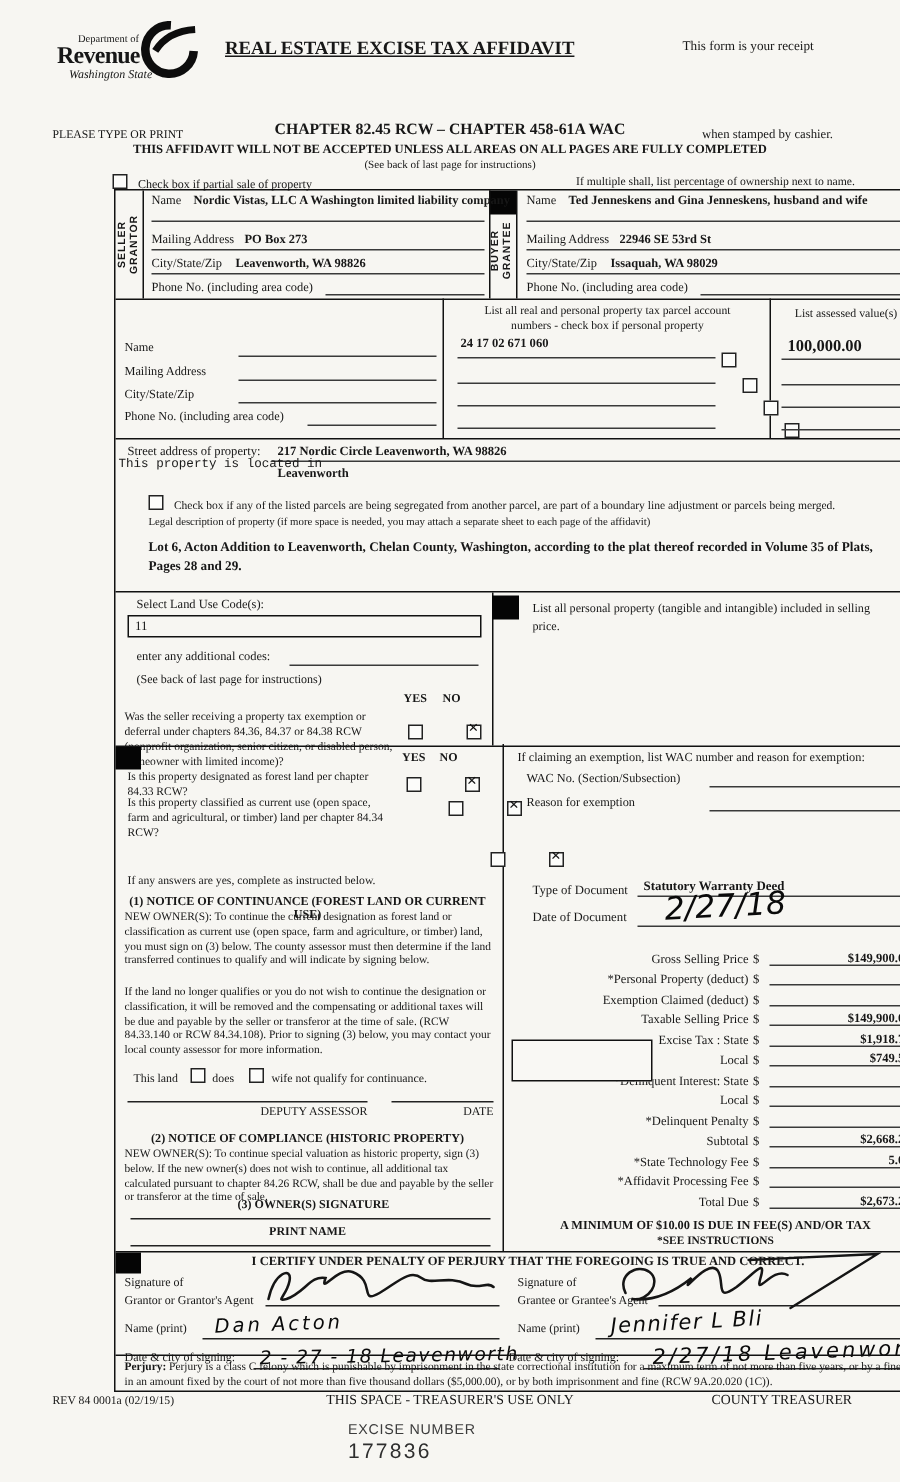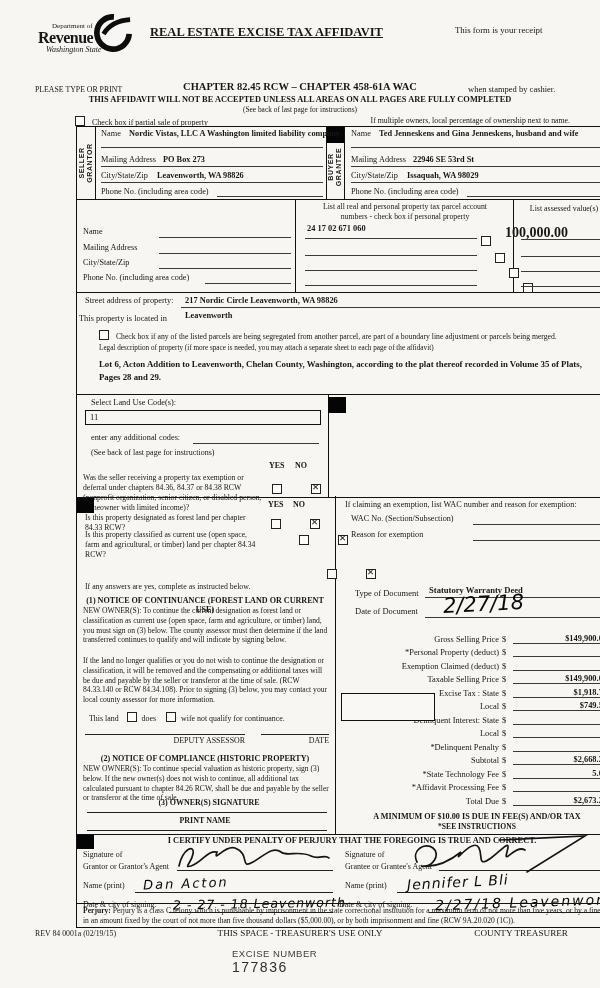--- a/index.html
+++ b/index.html
@@ -49,21 +49,21 @@
 <div class="a" style="left:35px;top:85px;font-size:7.8px;">PLEASE TYPE OR PRINT</div>
 <div class="a b c" style="left:140px;top:81px;width:320px;font-size:10.5px;">CHAPTER 82.45 RCW – CHAPTER 458-61A WAC</div>
 <div class="a" style="left:468px;top:84px;width:110px;font-size:8.5px;">when stamped by cashier.</div>
 <div class="a b c" style="left:30px;top:95px;width:540px;font-size:8.4px;">THIS AFFIDAVIT WILL NOT BE ACCEPTED UNLESS ALL AREAS ON ALL PAGES ARE FULLY COMPLETED</div>
 <div class="a c" style="left:30px;top:105px;width:540px;font-size:7.4px;">(See back of last page for instructions)</div>
 
 <div class="a" style="left:75px;top:116px;font-size:8px;">
   <span class="cb"></span>
   <span style="padding-left:5px;">Check box if partial sale of property</span>
 </div>
-<div class="a r" style="left:330px;top:116px;width:240px;font-size:7.8px;">If multiple owners, local percentage of ownership next to name.</div>
+<div class="a r" style="left:330px;top:116px;width:240px;font-size:7.8px;">If multiple shall, list percentage of ownership next to name.</div>
 
 <div class="a" style="left:32px;top:126px;width:536px;height:800px;border:1.6px solid #111;margin-left:44px;">
 
   <div class="a" style="left:0;top:0;width:536px;height:72px;border-bottom:1.4px solid #111;">
     <div class="a" style="left:18px;top:0;width:1px;height:72px;background:#111;"></div>
     <div class="a vlab" style="left:-21px;top:28px;width:60px;">
       <span>SELLER</span><br>
       <span>GRANTOR</span>
     </div>
     <div class="a blk" style="left:249px;top:0;width:18px;height:16px;"></div>
@@ -118,32 +118,32 @@
     <div class="a u" style="left:228px;top:29px;width:172px;height:10px;"></div>
     <div class="a cb" style="left:404px;top:32px;"></div>
     <div class="a u" style="left:228px;top:46px;width:172px;height:10px;"></div>
     <div class="a cb" style="left:404px;top:49px;"></div>
     <div class="a u" style="left:228px;top:61px;width:172px;height:10px;"></div>
     <div class="a cb" style="left:404px;top:64px;"></div>
     <div class="a u" style="left:228px;top:76px;width:172px;height:10px;"></div>
     <div class="a cb" style="left:404px;top:79px;"></div>
 
     <div class="a c" style="left:440px;top:5px;width:94px;font-size:7.9px;">List assessed value(s)</div>
-    <div class="a b" style="left:428px;top:26px;font-size:14px;">100,000.00</div>
+    <div class="a b" style="left:448px;top:26px;font-size:11px;">100,000.00</div>
     <div class="a u" style="left:444px;top:30px;width:86px;height:10px;"></div>
     <div class="a u" style="left:444px;top:47px;width:86px;height:10px;"></div>
     <div class="a u" style="left:444px;top:62px;width:86px;height:10px;"></div>
     <div class="a u" style="left:444px;top:77px;width:86px;height:10px;"></div>
   </div>
 
   <div class="a" style="left:0;top:165px;width:536px;height:102px;">
     <div class="a" style="left:8px;top:4px;font-size:8.4px;">Street address of property:</div>
     <div class="a b" style="left:108px;top:4px;font-size:8.4px;">217 Nordic Circle Leavenworth, WA  98826</div>
     <div class="a u" style="left:104px;top:3px;width:426px;height:12px;"></div>
-    <div class="a" style="left:2px;top:22px;font-size:8.4px;">This property is located in</div>
+    <div class="a" style="left:2px;top:12px;font-size:8.4px;font-family:Liberation Mono, monospace;">This property is located in</div>
     <div class="a b" style="left:108px;top:19px;font-size:8.4px;">Leavenworth</div>
     <div class="a" style="left:22px;top:38px;font-size:7.7px;width:506px;">
       <span class="cb"></span>
       <span style="padding-left:5px;">Check box if any of the listed parcels are being segregated from another parcel, are part of a boundary line adjustment or parcels being merged.</span>
     </div>
     <div class="a" style="left:22px;top:52px;font-size:7.2px;width:506px;">Legal description of property (if more space is needed, you may attach a separate sheet to each page of the affidavit)</div>
     <div class="a b" style="left:22px;top:66px;font-size:8.8px;width:500px;line-height:13px;">Lot 6, Acton Addition to Leavenworth, Chelan County, Washington, according to the plat thereof recorded in Volume 35 of Plats, Pages 28 and 29.</div>
   </div>
 
   <div class="a" style="left:0;top:267px;width:536px;height:102px;border-top:1.4px solid #111;border-bottom:1.4px solid #111;">
@@ -156,20 +156,21 @@
     </div>
     <div class="a" style="left:14px;top:38px;font-size:8.3px;">enter any additional codes:</div>
     <div class="a u" style="left:116px;top:38px;width:126px;height:10px;"></div>
     <div class="a" style="left:14px;top:53px;font-size:8px;">(See back of last page for instructions)</div>
     <div class="a b" style="left:192px;top:66px;font-size:8px;">YES</div>
     <div class="a b" style="left:218px;top:66px;font-size:8px;">NO</div>
     <div class="a" style="left:6px;top:78px;width:180px;font-size:7.7px;line-height:10px;">Was the seller receiving a property tax exemption or deferral under chapters 84.36, 84.37 or 84.38 RCW (nonprofit organization, senior citizen, or disabled person, homeowner with limited income)?</div>
     <div class="a cb" style="left:195px;top:84px;"></div>
     <div class="a cb x" style="left:220px;top:84px;"></div>
 
+    <div class="a" style="left:278px;top:5px;width:238px;font-size:8.1px;line-height:12px;">List all personal property (tangible and intangible) included in selling price.</div>
   </div>
 
   <div class="a" style="left:0;top:369px;width:536px;height:338px;border-bottom:1.8px solid #111;">
     <div class="a" style="left:258px;top:0;width:1px;height:338px;background:#111;"></div>
     <div class="a blk" style="left:0px;top:2px;width:17px;height:15px;"></div>
 
     <div class="a b" style="left:191px;top:4px;font-size:8px;">YES</div>
     <div class="a b" style="left:216px;top:4px;font-size:8px;">NO</div>
 
     <div class="a" style="left:8px;top:17px;width:175px;font-size:7.7px;line-height:10px;">Is this property designated as forest land per chapter 84.33 RCW?</div>

